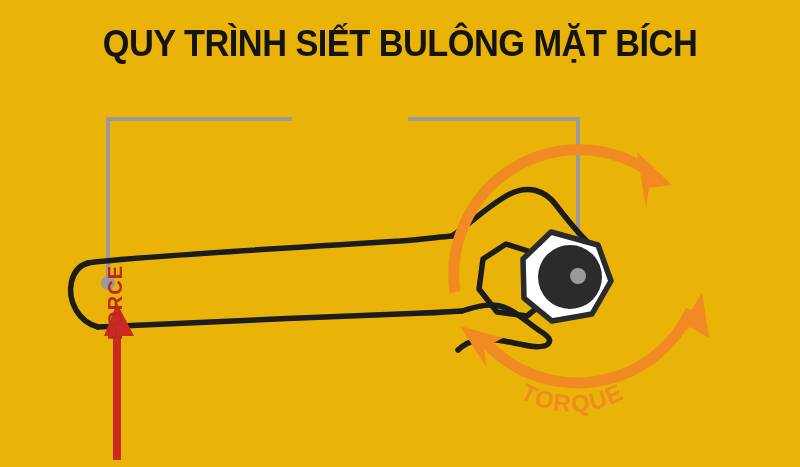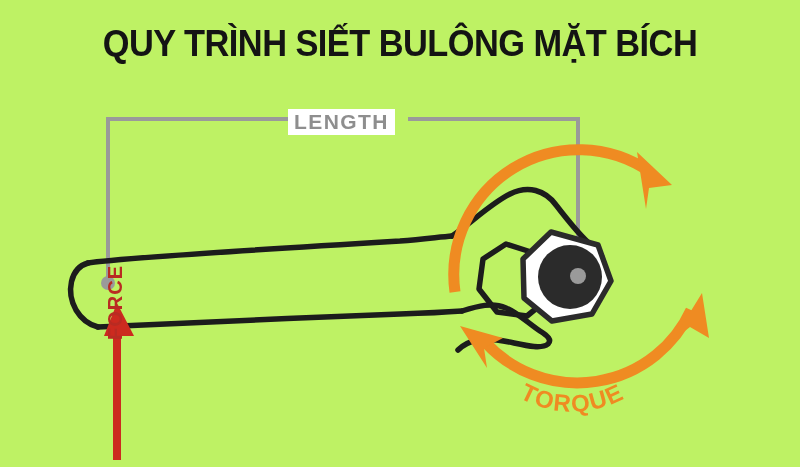--- a/index.html
+++ b/index.html
@@ -7,21 +7,21 @@
     padding: 0;
     background: #ffffff;
   }
   body {
     font-family: "Liberation Sans", sans-serif;
   }
   #canvas {
     position: relative;
     width: 800px;
     height: 467px;
-    background: #bef264;
+    background: #eab308;
     overflow: hidden;
   }
   #page-title {
     position: absolute;
     left: 0;
     top: 22px;
     width: 800px;
     text-align: center;
     font-family: "Liberation Sans", sans-serif;
     font-weight: bold;
@@ -144,17 +144,16 @@
     </g>
 
     <defs>
       <path id="torque-text-path" d="M 505 388 A 108 108 0 0 0 640 388"></path>
     </defs>
     <text class="svg-label" fill="#ef8b22" font-size="24" letter-spacing="1.5">
       <textPath href="#torque-text-path" startOffset="50%" text-anchor="middle">TORQUE</textPath>
     </text>
   </svg>
 
-  <div id="length-label">LENGTH</div>
 
   <div id="force-label">FORCE</div>
 
 </div>
 
 </body></html>

